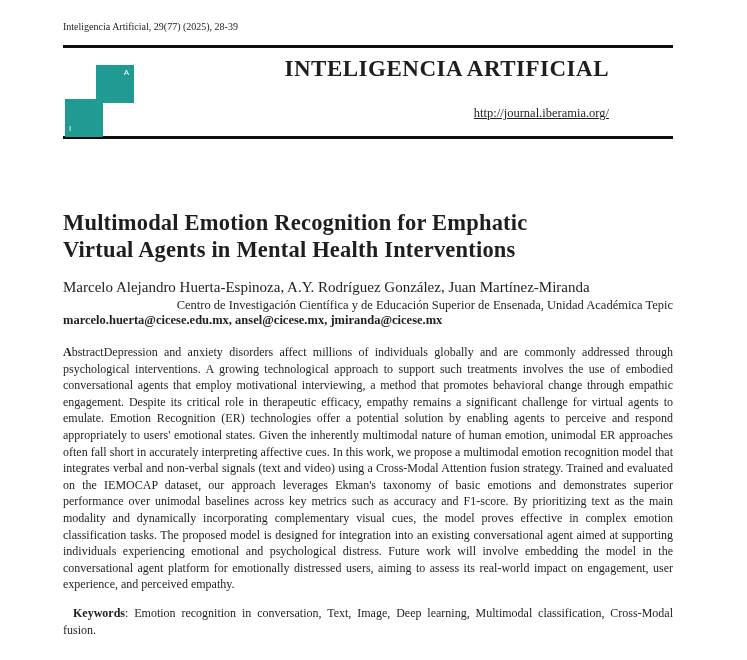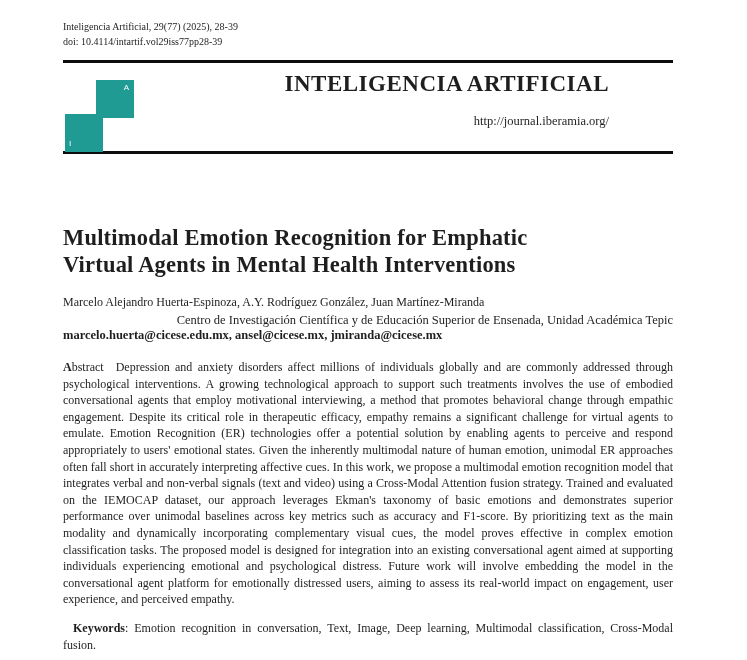--- a/index.html
+++ b/index.html
@@ -64,70 +64,70 @@
     padding-top: 8px;
   }
   .mast-title {
     font-size: 23px;
     font-weight: bold;
     letter-spacing: 0.5px;
     line-height: 26px;
   }
   .mast-url {
     font-size: 12.5px;
-    margin-top: 17px;
+    margin-top: 24px;
+    text-decoration: underline;
   }
   .paper-title {
     margin-top: 70px;
     font-size: 22.5px;
     line-height: 27px;
     font-weight: bold;
     max-width: 535px;
     letter-spacing: 0.2px;
   }
   .authors {
     margin-top: 0;
-    font-size: 12px;
+    font-size: 15px;
     line-height: 18px;
   }
   .affiliation {
     margin-top: 2px;
     font-size: 12.5px;
     line-height: 15px;
     text-align: right;
   }
   .emails {
     font-size: 12.5px;
     line-height: 15px;
     font-weight: bold;
   }
   .abstract {
     margin-top: 16px;
     font-size: 12px;
     line-height: 16.6px;
     text-align: justify;
   }
   .abstract-initial { font-weight: bold; }
-  .abstract-rest    { margin-right: 12px; }
+  .abstract-rest    { margin-right: 0; }
   .keywords {
     margin-top: 10px;
     font-size: 12px;
     line-height: 16.6px;
     text-align: justify;
   }
   .keywords-label { font-weight: bold; margin-left: 10px; }
 </style>
 </head>
 <body>
 
 <div class="content">
 
   <div class="journal-ref">
     <div>Inteligencia Artificial, 29(77) (2025), 28-39</div>
-    <div>doi: 10.4114/intartif.vol29iss77pp28-39</div>
   </div>
 
   <div class="rule rule-top"></div>
 
   <div class="masthead">
     <div class="logo">
       <div class="sq sq-top" style="background: rgb(31, 155, 148);">
         <span class="sq-letter">A</span>
       </div>
       <div class="sq sq-bottom" style="background: rgb(31, 155, 148);">

